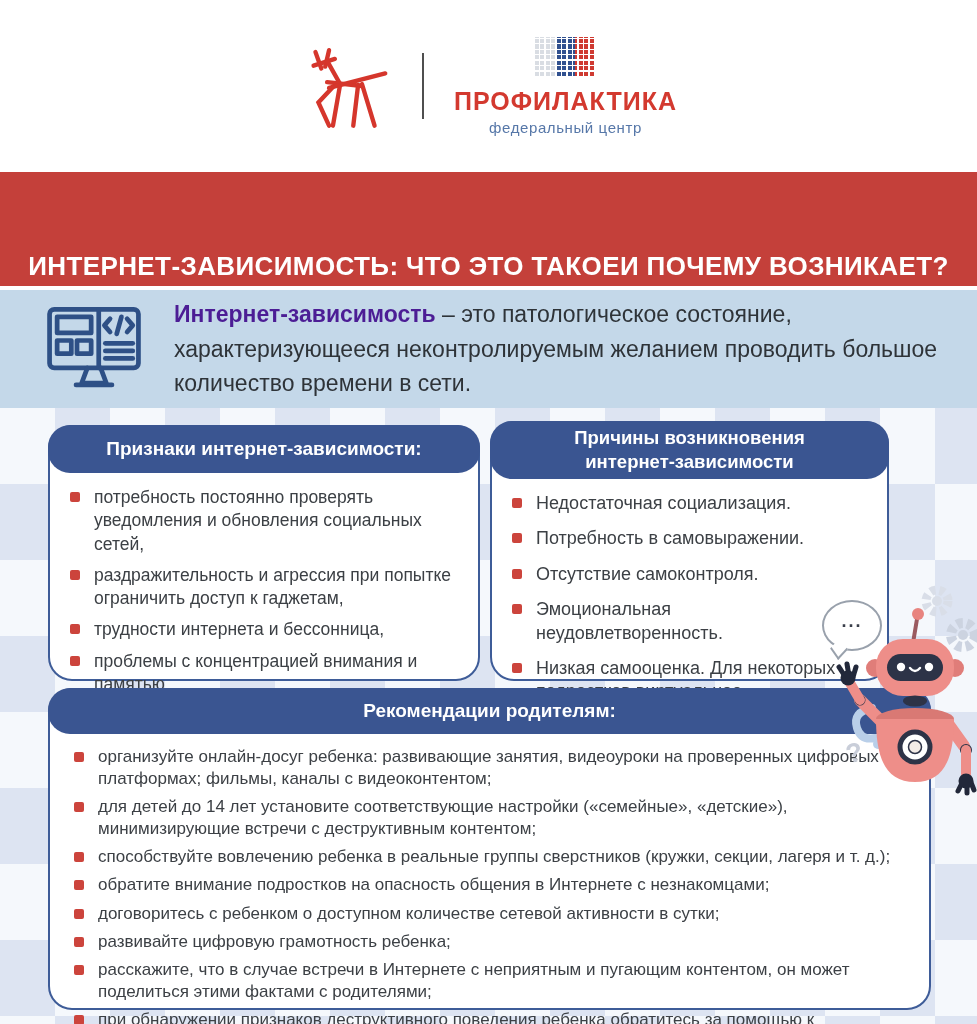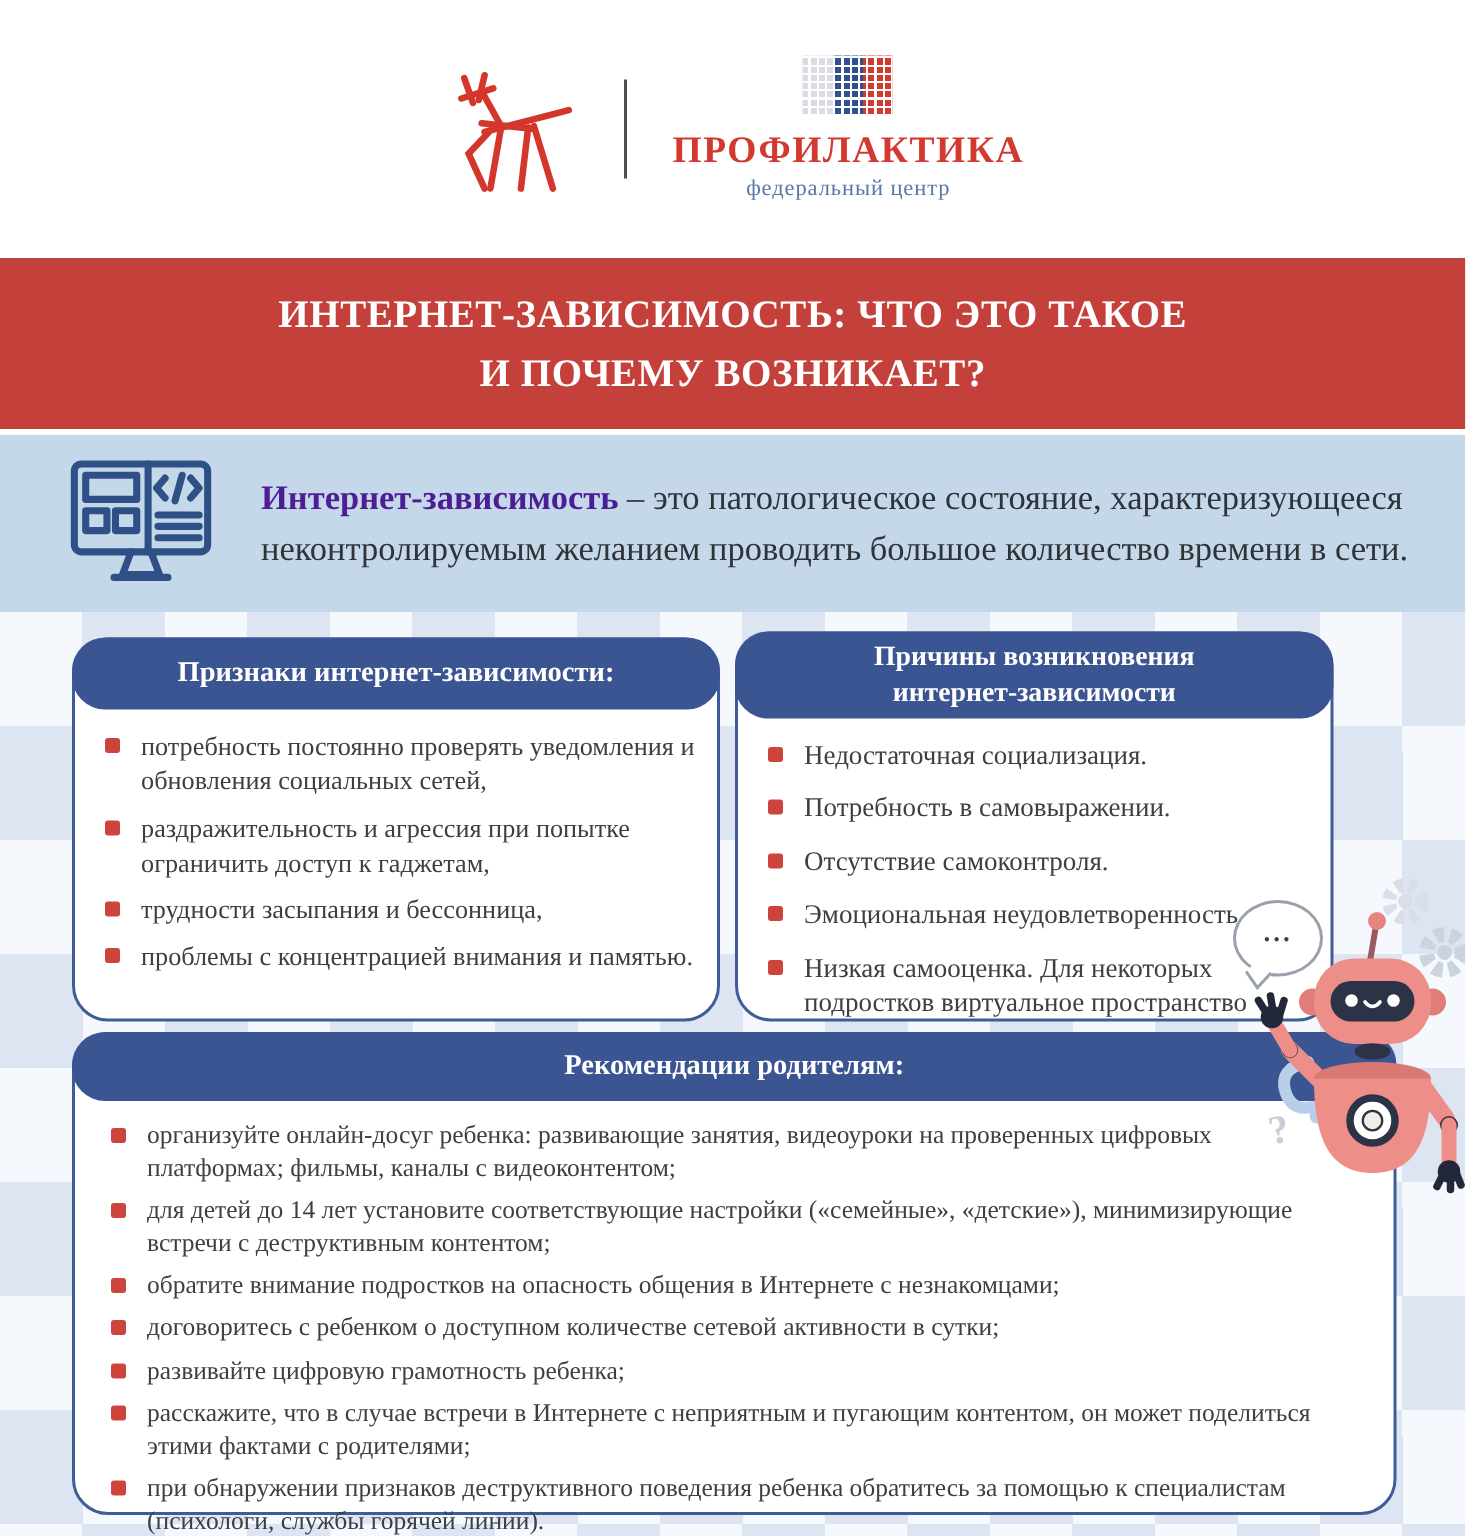--- a/index.html
+++ b/index.html
@@ -1,17 +1,17 @@
 <!DOCTYPE html>
 <html><head>
 <meta charset="utf-8">
 <style>
   html,body{margin:0;padding:0;background:#fff;}
   #page{position:relative;width:977px;height:1024px;overflow:hidden;background:#ffffff;
-        font-family:Liberation Serif, serif;color:#3c4045;}
+        font-family:Liberation Sans, sans-serif;color:#3c4045;}
 
   
   .pattern{position:absolute;left:0;top:408px;right:0;bottom:0;
     background:repeating-conic-gradient(#dde4f2 0% 25%, #f5f8fc 25% 50%);
     background-size:110px 152px;}
 
   
   .hdr{position:absolute;top:0;left:0;right:0;height:172px;background:#fff;
        display:flex;align-items:center;justify-content:center;gap:30px;z-index:2;}
   .divider{width:2px;height:66px;background:#4f4f4f;}
@@ -19,21 +19,21 @@
   .pixgrid{width:60px;height:39px;margin-bottom:11px;
     background:
       repeating-linear-gradient(0deg, transparent 0 4px, #fff 4px 5.5px),
       repeating-linear-gradient(90deg, transparent 0 4px, #fff 4px 5.5px),
       linear-gradient(90deg,#d9dde3 0 33.4%,#30508f 33.4% 66.7%,#cf3a31 66.7% 100%);}
   .brand{font-size:25px;font-weight:800;color:#d3392f;letter-spacing:1px;}
   .brandsub{font-size:15px;color:#5677a8;letter-spacing:.6px;margin-top:3px;}
 
   
   .banner{position:absolute;top:172px;left:0;right:0;height:114px;background:#c4403a;
-    display:flex;flex-direction:column;align-items:center;justify-content:center;z-index:2;}
+    display:flex;align-items:flex-end;justify-content:center;z-index:2;}
   .banner div{color:#fff;font-weight:800;font-size:26px;letter-spacing:.4px;line-height:1.5;text-align:center;}
 
   
   .defband{position:absolute;top:290px;left:0;right:0;height:118px;background:#c4d8e9;
     display:flex;align-items:center;z-index:2;}
   .defico{margin-left:42px;flex:0 0 104px;}
   .deftxt{font-size:23px;line-height:1.5;color:#2e3338;width:770px;margin-left:28px;}
   .deftxt b{font-weight:800;color:#4c1d95;}
 
   
@@ -134,21 +134,21 @@
       <div class="item">
           <span class="bullet"></span>
           <span class="itxt">потребность постоянно проверять уведомления и обновления социальных сетей,</span>
         </div>
       <div class="item">
           <span class="bullet"></span>
           <span class="itxt">раздражительность и агрессия при попытке ограничить доступ к гаджетам,</span>
         </div>
       <div class="item">
           <span class="bullet"></span>
-          <span class="itxt">трудности засыпания и бессонница,</span>
+          <span class="itxt">трудности интернета и бессонница,</span>
         </div>
       <div class="item">
           <span class="bullet"></span>
           <span class="itxt">проблемы с концентрацией внимания и памятью.</span>
         </div>
     </div>
   </div>
 
   <div class="panel p-causes">
     <div class="phead">
@@ -184,20 +184,24 @@
       <div>Рекомендации родителям:</div>
     </div>
     <div class="items">
       <div class="item">
           <span class="bullet"></span>
           <span class="itxt">организуйте онлайн-досуг ребенка: развивающие занятия, видеоуроки на проверенных цифровых платформах; фильмы, каналы с видеоконтентом;</span>
         </div>
       <div class="item">
           <span class="bullet"></span>
           <span class="itxt">для детей до 14 лет установите соответствующие настройки («семейные», «детские»), минимизирующие встречи с деструктивным контентом;</span>
+        </div>
+      <div class="item">
+          <span class="bullet"></span>
+          <span class="itxt">способствуйте вовлечению ребенка в реальные группы сверстников (кружки, секции, лагеря и т. д.);</span>
         </div>
       <div class="item">
           <span class="bullet"></span>
           <span class="itxt">обратите внимание подростков на опасность общения в Интернете с незнакомцами;</span>
         </div>
       <div class="item">
           <span class="bullet"></span>
           <span class="itxt">договоритесь с ребенком о доступном количестве сетевой активности в сутки;</span>
         </div>
       <div class="item">

